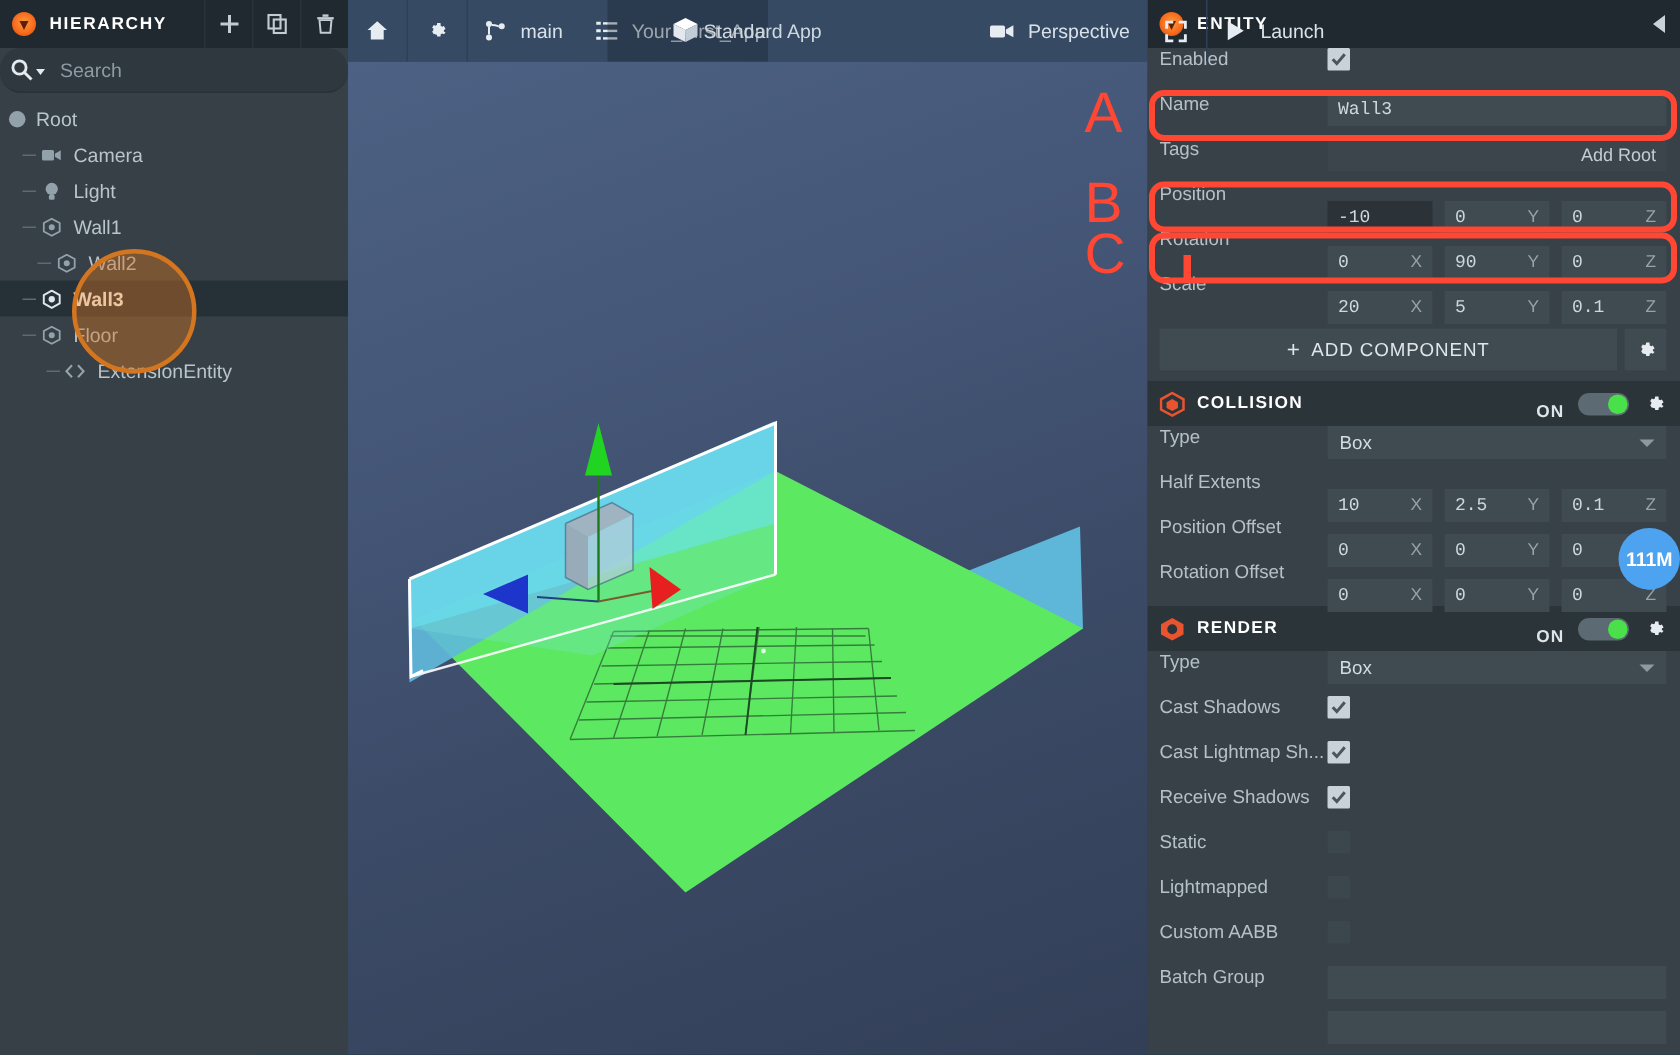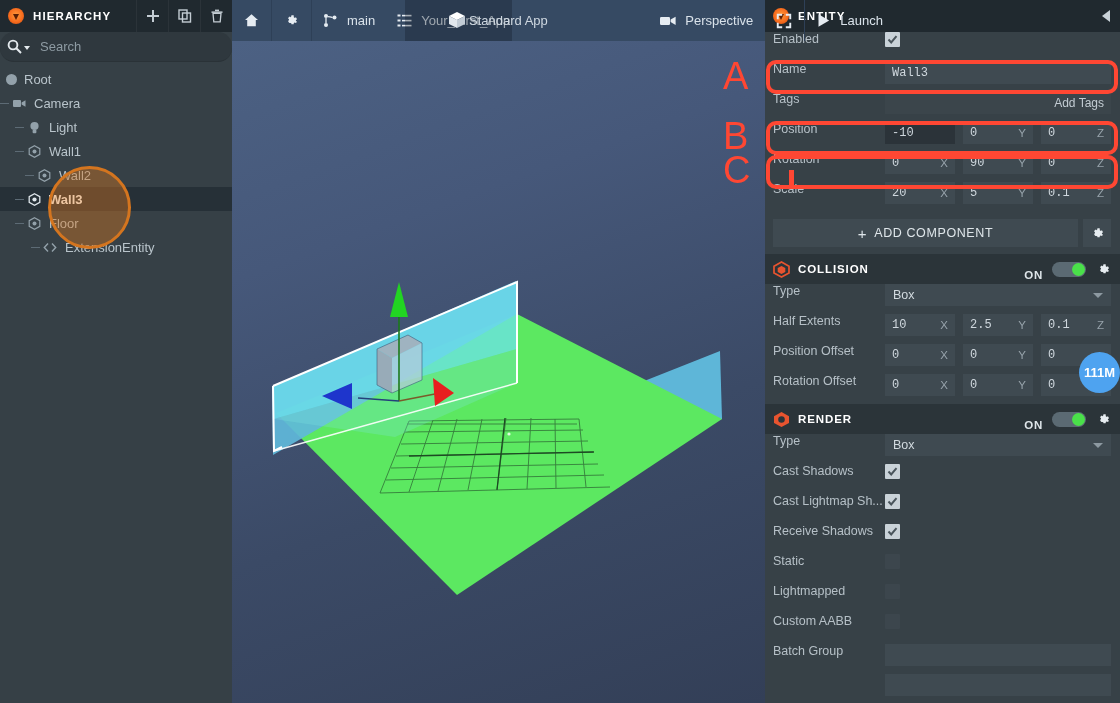--- a/index.html
+++ b/index.html
@@ -153,21 +153,21 @@
     border-right: 8px solid #c9d2d8;
   }
 
   .row {
     height: 30px; display: flex; align-items: flex-start; padding: 0 9px 0 8px;
   }
   .row-lbl {
     width: 112px; color: #b6c0c7; font-size: 12.5px; flex: 0 0 112px;
     white-space: nowrap; overflow: hidden;
   }
-  .fields { display: flex; gap: 8px; flex: 1 1 auto; }
+  .fields { display: flex; gap: 8px; flex: 1 1 auto; margin-top: 12px; }
   .fld {
     flex: 1 1 0; height: 22px; background: #3f4a51;
     display: flex; align-items: center; padding: 0 7px;
     font-size: 12px; color: #cfd7dd;
     font-family: "Liberation Mono", monospace;
     position: relative;
   }
   .fld.focused { background: #2b3339; }
   .fld .axis {
     margin-left: auto; color: #97a3ab; font-size: 11.5px;
@@ -303,21 +303,21 @@
       <input class="search-input" placeholder="Search" style="">
     </div>
 
     <div class="tree">
 
       <div class="tree-item" style="padding-left:6px">
         <span class="root-dot"></span>
         <span class="lbl">Root</span>
       </div>
 
-      <div class="tree-item" style="">
+      <div class="tree-item" style="padding-left:15px">
         <span class="dash"></span>
         <span class="ico">
           <svg width="13" height="11" viewBox="0 0 13 11">
             <rect x="0" y="2" width="8" height="7" rx="1" fill="currentColor"></rect>
             <path d="M8.6 4.5L12.5 2.2v6.6L8.6 6.5z" fill="currentColor"></path>
           </svg>
         </span>
         <span class="lbl">Camera</span>
       </div>
 
@@ -540,21 +540,21 @@
       </div>
     </div>
 
     <div class="row">
       <div class="row-lbl">Name</div>
       <div class="fld-wide">Wall3</div>
     </div>
 
     <div class="row">
       <div class="row-lbl">Tags</div>
-      <div class="fld-tags">Add Tags</div>
+      <div class="fld-tags">Add Root</div>
     </div>
 
     <div class="row">
       <div class="row-lbl">Position</div>
       <div class="fields">
         <div class="fld focused">
           <span>-10</span>
         </div>
         <div class="fld">
           <span>0</span>

